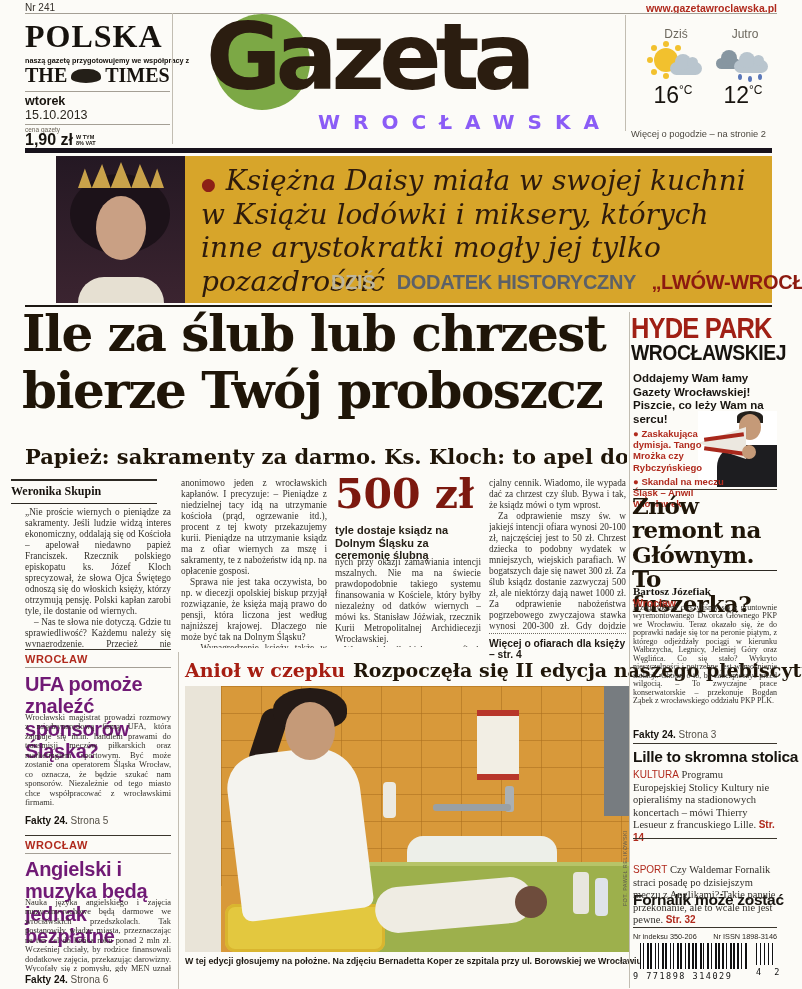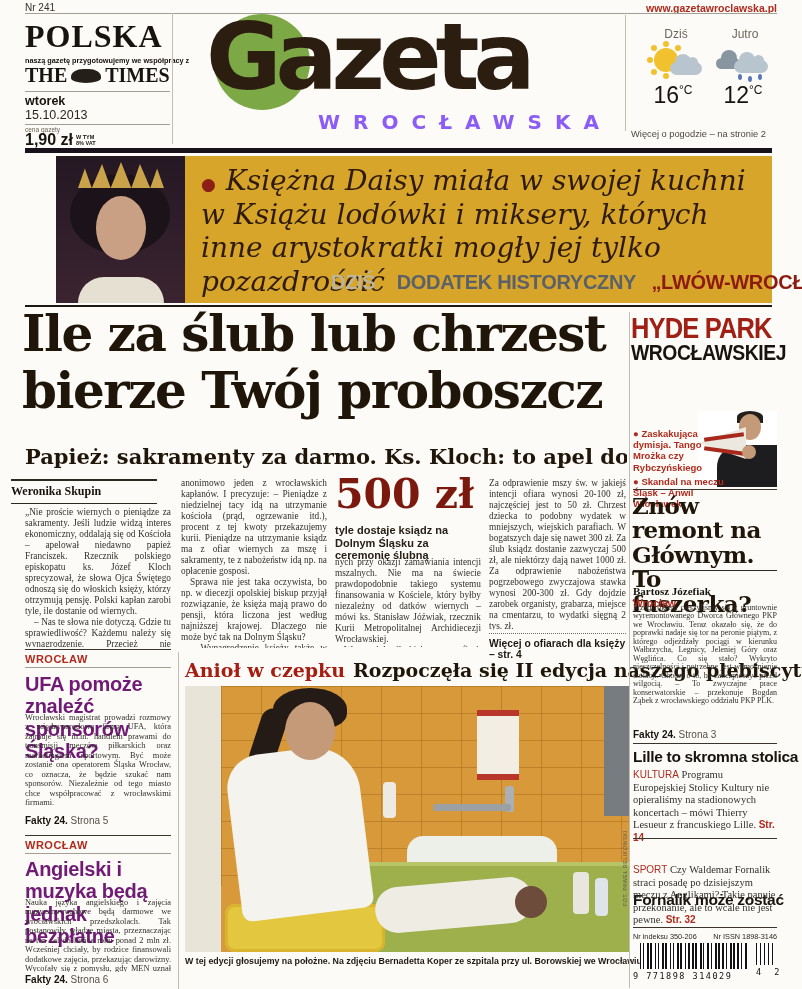--- a/index.html
+++ b/index.html
@@ -232,20 +232,21 @@
       <p>Sprawa nie jest taka oczywista, bo np. w diecezji opolskiej biskup przyjął rozwiązanie, że księża mają prawo do pensji, która liczona jest według najniższej krajowej. Dlaczego nie może być tak na Dolnym Śląsku?</p>
       <p>– Wynagrodzenie księży także w tym przypadku pochodzi z ofiar parafian, w tym przede wszystkim z ofiar składa-</p>
   </div>
   <div class="abs pull-value">500 zł</div>
   <div class="abs bodycol just col3">
     <p>nych przy okazji zamawiania intencji mszalnych. Nie ma na świecie prawdopodobnie takiego systemu finansowania w Kościele, który byłby niezależny od datków wiernych – mówi ks. Stanisław Jóźwiak, rzecznik Kurii Metropolitalnej Archidiecezji Wrocławskiej.</p>
       <p>W dolnośląskich parafiach słyszymy, że ludzie dają „co łaska”. Jednak między parafianami krąży zazwyczaj nieofi-</p>
   </div>
   <div class="abs pull-caption">tyle dostaje ksiądz na Dolnym Śląsku za ceremonię ślubną</div>
   <div class="abs bodycol just col4">
+    <p>cjalny cennik. Wiadomo, ile wypada dać za chrzest czy ślub. Bywa i tak, że ksiądz mówi o tym wprost.</p>
       <p>Za odprawienie mszy św. w jakiejś intencji ofiara wynosi 20-100 zł, najczęściej jest to 50 zł. Chrzest dziecka to podobny wydatek w mniejszych, wiejskich parafiach. W bogatszych daje się nawet 300 zł. Za ślub ksiądz dostanie zazwyczaj 500 zł, ale niektórzy dają nawet 1000 zł. Za odprawienie nabożeństwa pogrzebowego zwyczajowa stawka wynosi 200-300 zł. Gdy dojdzie zarobek organisty, grabarza, miejsce na cmentarzu, to wydatki sięgną 2 tys. zł.</p>
   </div>
   <div class="abs lead-more">Więcej o ofiarach dla księży – str. 4</div>
 
   <div class="rule-dark" style="left:25px;top:649px;width:146px;"></div>
   <div class="abs kicker" style="left:25px;top:653px;">WROCŁAW</div>
   <div class="rule" style="left:25px;top:667px;width:146px;"></div>
   <div class="abs mini-h" style="left:25px;top:673px;">UFA pomoże znaleźć sponsorów Śląska?</div>
   <div class="abs mini-body just" style="left:25px;top:713px;height:100px;">Wrocławski magistrat prowadzi rozmowy z międzynarodową firmą UFA, która zajmuje się m.in. handlem prawami do transmisji meczów piłkarskich oraz marketingiem sportowym. Być może zostanie ona operatorem Śląska Wrocław, co oznacza, że będzie szukać nam sponsorów. Niezależnie od tego miasto chce współpracować z wrocławskimi firmami.</div>
   <div class="abs mini-foot" style="left:25px;top:815px;">
@@ -285,20 +286,21 @@
     <div class="baby-bundle"></div>
     <div class="baby-head"></div>
     <div class="photo-credit">FOT. PAWEŁ RELIKOWSKI</div>
   </div>
   <div class="abs photo-caption">W tej edycji głosujemy na położne. Na zdjęciu Bernadetta Koper ze szpitala przy ul. Borowskiej we Wrocławiu</div>
 
   <div class="vrule" style="left:629px;top:312px;height:676px;"></div>
 
   <div class="abs hp1">HYDE PARK</div>
   <div class="abs hp2">WROCŁAWSKIEJ</div>
+  <div class="abs hp-intro">Oddajemy Wam łamy Gazety Wrocławskiej! Piszcie, co leży Wam na sercu!</div>
   <div class="abs mega">
     <div class="hair"></div>
       <div class="head"></div>
     <div class="suit"></div>
     <div class="cone"></div>
     <div class="cone-stripe"></div>
       <div class="cone-stripe2"></div>
     <div class="hand"></div>
   </div>
   <div class="abs hp-bullets">

